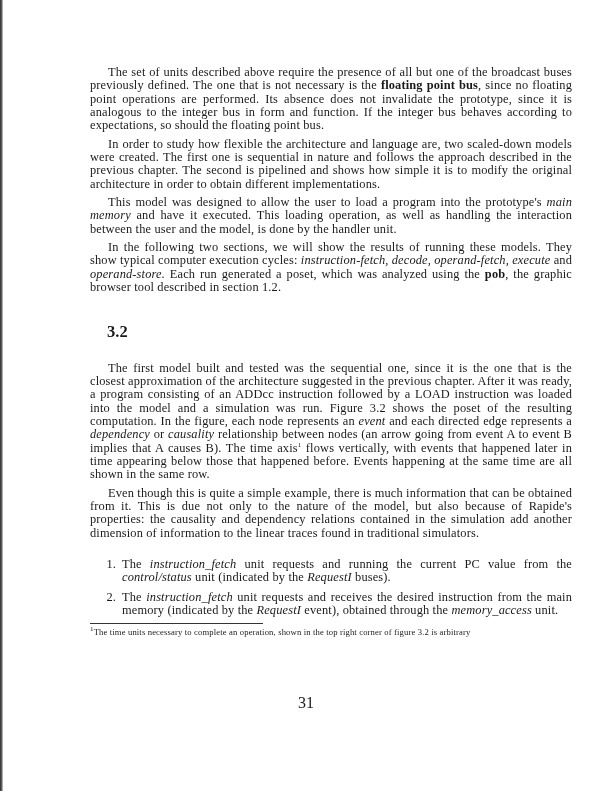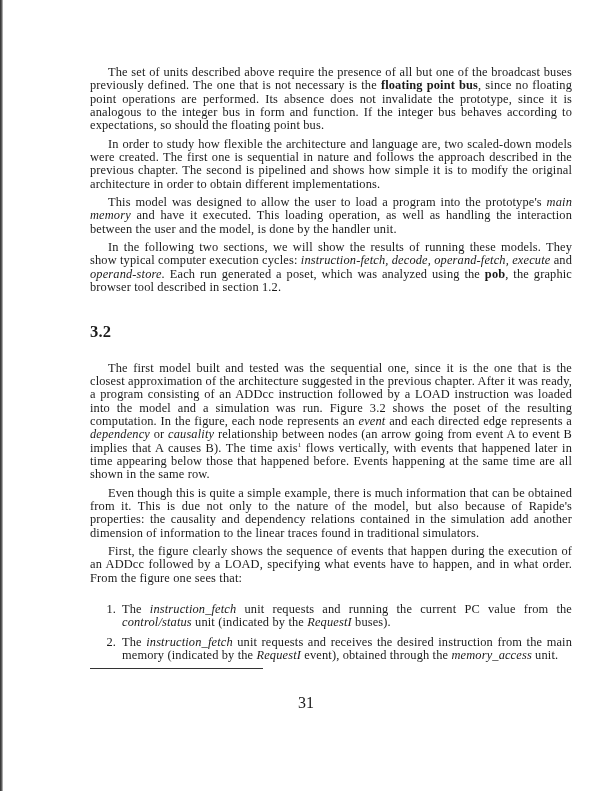--- a/index.html
+++ b/index.html
@@ -19,21 +19,21 @@
     font-size: 12.4px; line-height: 13.35px; letter-spacing: 0.15px;
   }
   p {
     margin: 0 0 5px 0; text-align: justify; text-indent: 18px;
     hyphens: auto;
   }
   .heading {
     margin: 27px 0 20px 0; font-weight: bold; font-size: 16.5px; line-height: 20px;
     display: flex; gap: 0;
   }
-  .heading .num { width: 38px; display: inline-block; }
+  .heading .num { width: 38px; display: inline-block; text-align: right; }
   ol { margin: 18px 0 0 0; padding: 0; list-style: none; }
   ol li { display: flex; margin-bottom: 6px; }
   ol li .ln { width: 22px; flex: none; text-align: right; padding-right: 6px; margin-left: 4px; }
   ol li .lt { flex: 1; text-align: justify; }
   .footrule { width: 173px; height: 0; border-top: 0.8px solid #333; margin: 2px 0 3px 0; }
   .footnote { font-size: 8.6px; line-height: 11px; }
   .footnote sup, p sup { font-size: 7px; vertical-align: super; line-height: 0; }
   .pagenum {
     position: absolute; left: 0; width: 612px; top: 694px; text-align: center;
     font-family: "Liberation Serif", "DejaVu Serif", serif; font-size: 16px;
@@ -54,30 +54,32 @@
     <p><span>In the following two sections, we will show the results of running these models. They show typical computer execution cycles: </span><i>instruction-fetch, decode, operand-fetch, execute</i><span> and </span><i>operand-store.</i><span> Each run generated a poset, which was analyzed using the </span><b>pob</b><span>, the graphic browser tool described in section 1.2.</span></p>
   </div>
 
   <div class="heading">
     <span class="num">3.2</span>
   </div>
 
   <div id="sec">
     <p><span>The first model built and tested was the sequential one, since it is the one that is the closest approximation of the architecture suggested in the previous chapter. After it was ready, a program consisting of an ADDcc instruction followed by a LOAD instruction was loaded into the model and a simulation was run. Figure 3.2 shows the poset of the resulting computation. In the figure, each node represents an </span><i>event</i><span> and each directed edge represents a </span><i>dependency</i><span> or </span><i>causality</i><span> relationship between nodes (an arrow going from event A to event B implies that A causes B). The time axis</span><sup>1</sup><span> flows vertically, with events that happened later in time appearing below those that happened before. Events happening at the same time are all shown in the same row.</span></p>
     <p><span>Even though this is quite a simple example, there is much information that can be obtained from it. This is due not only to the nature of the model, but also because of Rapide's properties: the causality and dependency relations contained in the simulation add another dimension of information to the linear traces found in traditional simulators.</span></p>
-    <p><span>First, the figure clearly shows the sequence of events that happen during the execution of an ADDcc followed by a LOAD, specifying what events have to happen, and in what order. From the figure one sees that:</span></p>
   </div>
 
   <ol>
     <li>
       <span class="ln">1.</span>
       <span class="lt"><span>The </span><i>instruction_fetch</i><span> unit requests and running the current PC value from the </span><i>control/status</i><span> unit (indicated by the </span><i>RequestI</i><span> buses).</span></span>
     </li>
     <li>
       <span class="ln">2.</span>
       <span class="lt"><span>The </span><i>instruction_fetch</i><span> unit requests and receives the desired instruction from the main memory (indicated by the </span><i>RequestI</i><span> event), obtained through the </span><i>memory_access</i><span> unit.</span></span>
     </li>
   </ol>
 
   <div class="footrule"></div>
+  <div class="footnote">
+    <sup>1</sup><span>The time units necessary to complete an operation, shown in the top right corner of figure 3.2 is arbitrary</span>
+  </div>
 </div>
 
 <div class="pagenum">31</div>
 
 </body></html>

